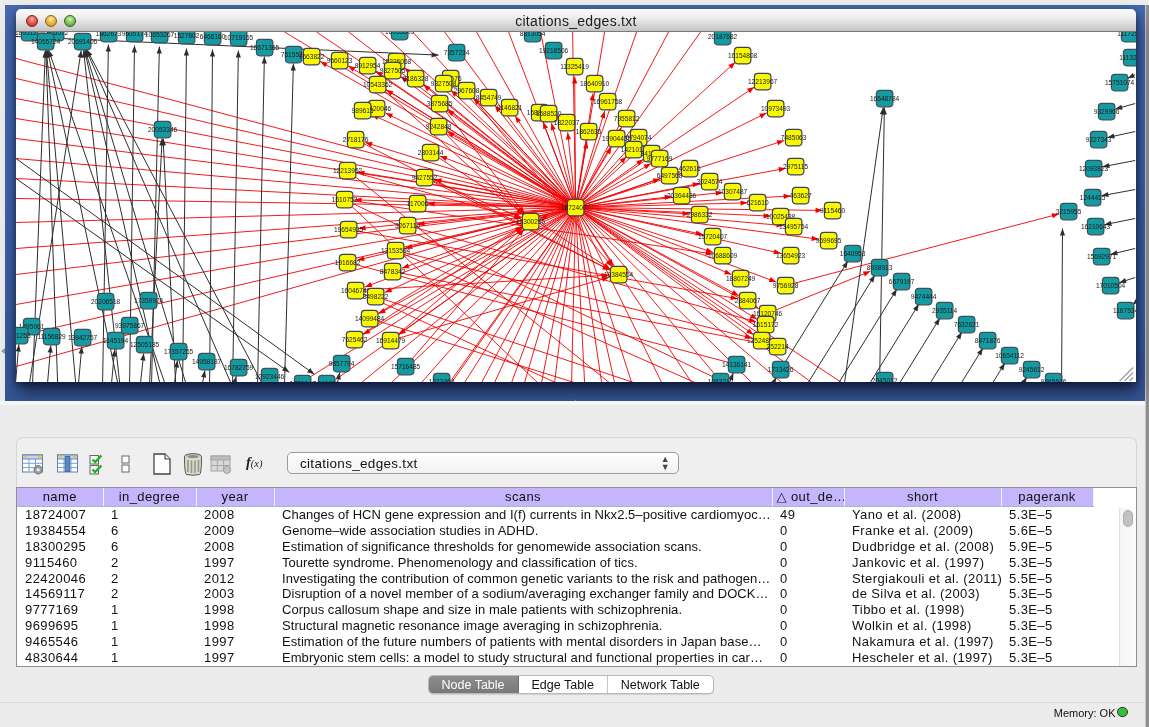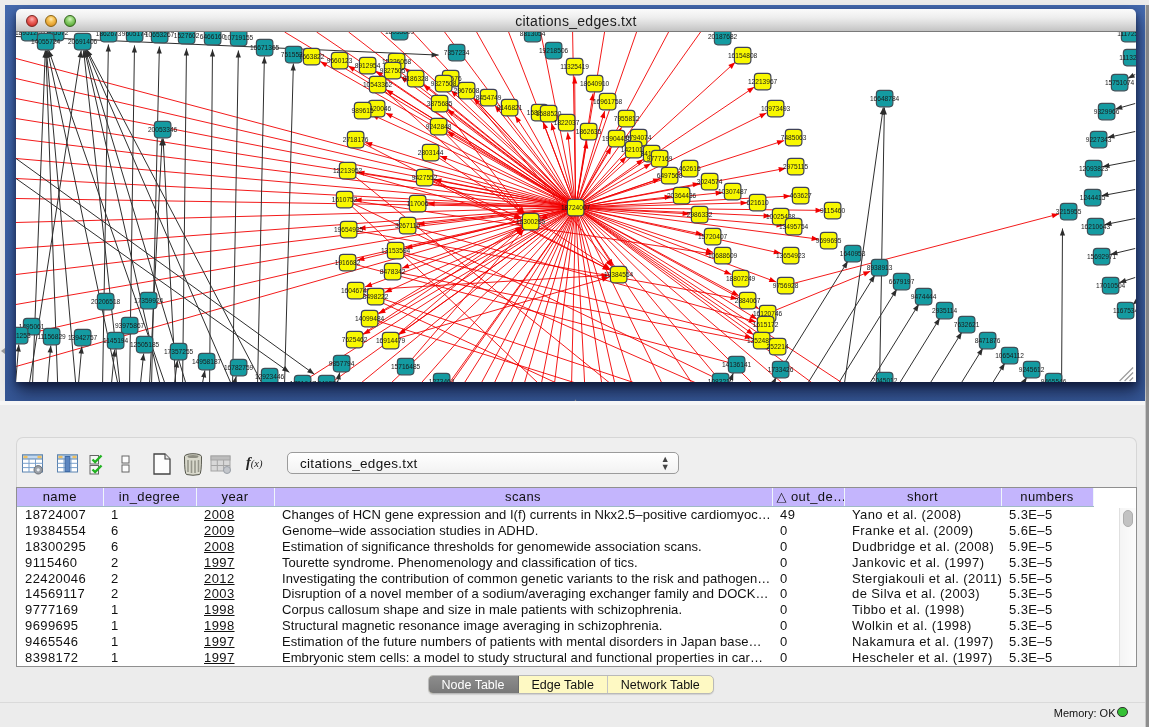--- a/index.html
+++ b/index.html
@@ -19,25 +19,25 @@
 .phead { position:absolute; left:0; top:4.5px; width:100%; height:27px; background:#e3e3e3; border-bottom:1px solid #cfcfcf; }
 .phead .t { position:absolute; left:9px; top:7px; font-size:12.5px; letter-spacing:0.5px; color:#2e2e2e; }
 .pclose { position:absolute; right:9px; top:6px; font-size:14px; font-weight:bold; color:#111; }
 .toolbar { position:absolute; left:0; top:32px; width:100%; height:50px; }
 .dropdown { position:absolute; left:287px; top:19.5px; width:392px; height:22px; background:linear-gradient(#ffffff,#f2f2f2); border:1px solid #9b9b9b; border-radius:5px; font-size:13.5px; letter-spacing:0.3px; color:#111; padding:2.5px 0 0 12px; }
 .dd-arrows { position:absolute; right:8px; top:2px; font-size:9px; color:#444; line-height:8px; }
 .tablewrap { position:absolute; left:16px; top:86px; width:1120.5px; height:180px; border:1px solid #8f8f8f; background:#fff; overflow:hidden; }
 table.grid { border-collapse:collapse; table-layout:fixed; width:1076px; font-size:13px; letter-spacing:0.4px; color:#111; }
 table.grid th { background:#c4b5fd; border-right:1px solid #eef6fa; border-bottom:1px solid #9fb9c6; font-weight:normal; height:19px; text-align:center; padding:0; overflow:hidden; white-space:nowrap; }
 table.grid td { height:15.9px; padding:0 0 0 8px; overflow:hidden; white-space:nowrap; border:none; }
-td.c1 { width:86px; } td.c2 { width:93px; } td.c3 { width:78px;text-decoration:underline; } td.c4 { width:498px; letter-spacing:0.05px; }
+td.c1 { width:86px; } td.c2 { width:93px; } td.c3 { width:78px; } td.c4 { width:498px; letter-spacing:0.05px; }
 td.c5 { width:72px; } td.c6 { width:157px; } td.c7 { width:92px; }
 .vsb { position:absolute; right:0; top:20px; width:16.5px; height:159px; background:linear-gradient(to right,#f4f4f4,#fcfcfc); border-left:1px solid #e0e0e0; }
 .vsb .thumb { position:absolute; left:2.5px; top:2px; width:10px; height:17px; background:#c2c2c2; border-radius:6px; border:1px solid #adadad; }
-.tabs { position:absolute; left:427.5px; top:274px; height:19.5px; display:flex; border:1px solid #b9b9b9; border-radius:5px; overflow:hidden; background:#fef9c3; box-shadow:0 1px 1px rgba(0,0,0,0.12); }
+.tabs { position:absolute; left:427.5px; top:274px; height:19.5px; display:flex; border:1px solid #b9b9b9; border-radius:5px; overflow:hidden; background:#ffffff; box-shadow:0 1px 1px rgba(0,0,0,0.12); }
 .tabs .seg { font-size:12.5px; padding:2px 13px 0 13px; color:#111; border-right:1px solid #c4c4c4; }
 .tabs .seg.sel { background:linear-gradient(#8d8d8d,#787878); color:#fff; border-right:1px solid #6e6e6e; }
 .tabs .seg:last-child { border-right:none;text-align:center; }
 .statusline { position:absolute; left:0; top:301px; width:100%; border-top:1px solid #dadada; }
 .mem { position:absolute; right:29px; top:306px; font-size:11px; color:#111; }
 .memdot { position:absolute; right:17px; top:306px; width:10.5px; height:10.5px; border-radius:50%; background:#35c135; border:1px solid #333; }
 .icon { position:absolute; top:19px; }
 </style></head>
 <body>
 <div class="desktop"></div>
@@ -765,21 +765,21 @@
   <div class="tablewrap">
     <table class="grid">
       <tbody>
           <tr>
         <th style="width:86px">name</th>
             <th style="width:93px">in_degree</th>
             <th style="width:78px">year</th>
         <th style="width:498px">scans</th>
             <th style="width:72px;text-align:left;padding-left:4px">△ out_de…</th>
         <th style="width:157px">short</th>
-            <th style="width:92px">numbers</th>
+            <th style="width:92px">pagerank</th>
       </tr>
       <tr>
             <td class="c1">18724007</td>
             <td class="c2">1</td>
             <td class="c3">2008</td>
             <td class="c4">Changes of HCN gene expression and I(f) currents in Nkx2.5–positive cardiomyoc…</td>
             <td class="c5">49</td>
             <td class="c6">Yano et al. (2008)</td>
             <td class="c7">5.3E–5</td>
           </tr>
@@ -849,21 +849,21 @@
 <tr>
             <td class="c1">9465546</td>
             <td class="c2">1</td>
             <td class="c3">1997</td>
             <td class="c4">Estimation of the future numbers of patients with mental disorders in Japan base…</td>
             <td class="c5">0</td>
             <td class="c6">Nakamura et al. (1997)</td>
             <td class="c7">5.3E–5</td>
           </tr>
 <tr>
-            <td class="c1">8398172</td>
+            <td class="c1">4830644</td>
             <td class="c2">1</td>
             <td class="c3">1997</td>
             <td class="c4">Embryonic stem cells: a model to study structural and functional properties in car…</td>
             <td class="c5">0</td>
             <td class="c6">Hescheler et al. (1997)</td>
             <td class="c7">5.3E–5</td>
           </tr>
     </tbody>
       </table>
     <div class="vsb">

